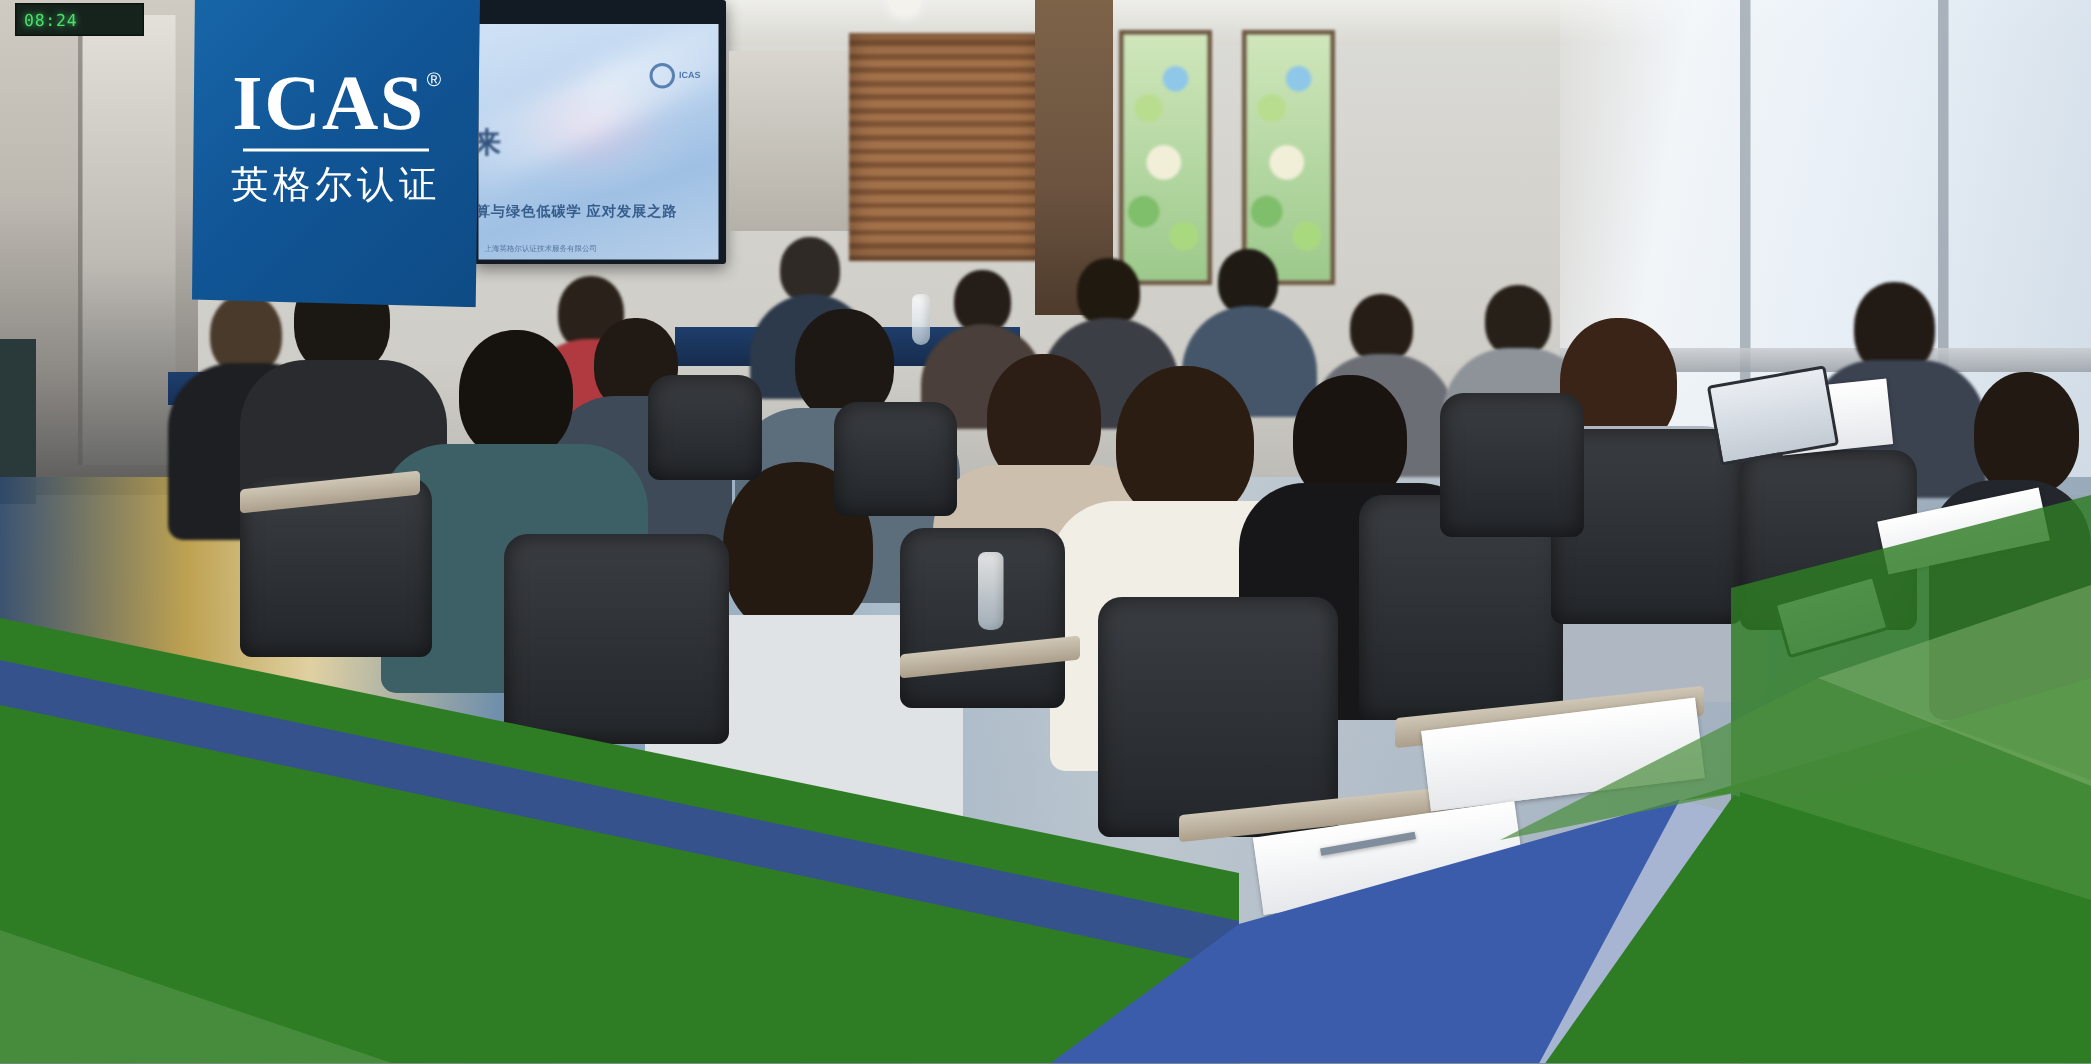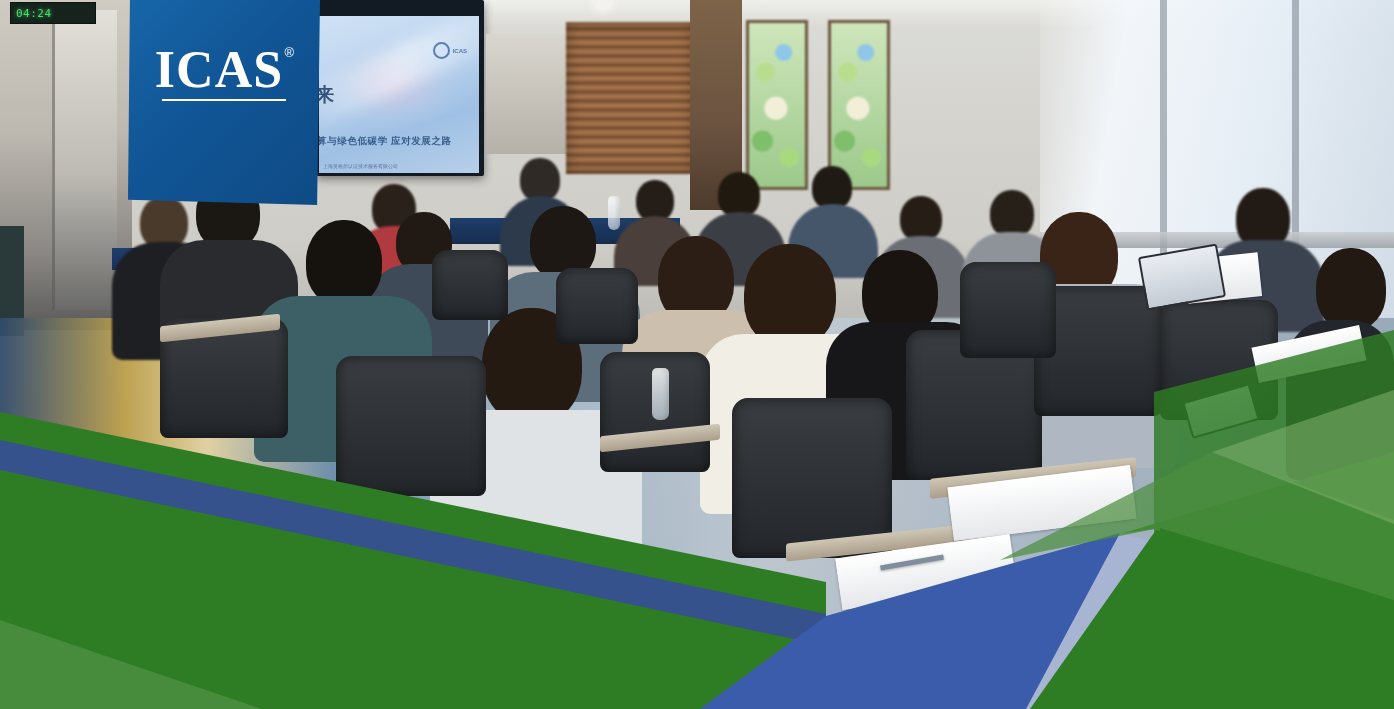--- a/index.html
+++ b/index.html
@@ -330,21 +330,21 @@
     <div class="window-wall"></div>
     <div class="window-mullion" style="left:1160px"></div>
     <div class="window-mullion" style="left:1292px"></div>
     <div class="window-sill"></div>
 
     <div class="left-wall"></div>
     <div class="door-frame"></div>
     <div class="dark-panel"></div>
 
     <div class="led-strip">
-      <span class="led-seg">04:24</span>
+      <span class="led-seg">08:24</span>
     </div>
 
     <div class="screen-bezel">
       <div class="screen-surface">
         <div class="screen-streak"></div>
         <div class="screen-logo">
           <span class="ring"></span>
           <span class="ltxt">ICAS</span>
         </div>
         <div class="screen-title">来</div>
@@ -448,20 +448,21 @@
     <div class="bottle" style="left:652px;top:368px"></div>
     <div class="bottle" style="left:608px;top:196px;width:12px;height:34px"></div>
   </div>
 
   <div id="logo-block">
     <div class="logo-wordmark">
       <span>ICAS</span>
       <span class="logo-reg">®</span>
     </div>
     <div class="logo-rule"></div>
+    <div class="logo-cn">英格尔认证</div>
   </div>
 
   <div id="overlay">
     <svg viewBox="0 0 1394 709" xmlns="http://www.w3.org/2000/svg">
 
       <polygon points="0,412 826,582 826,646 0,470" fill="#2E7D24"></polygon>
 
       <polygon points="0,440 826,614 826,709 0,709" fill="#35528C"></polygon>
 
       <polygon points="0,470 826,646 1394,498 1394,709 0,709" fill="#2E7D24"></polygon>

